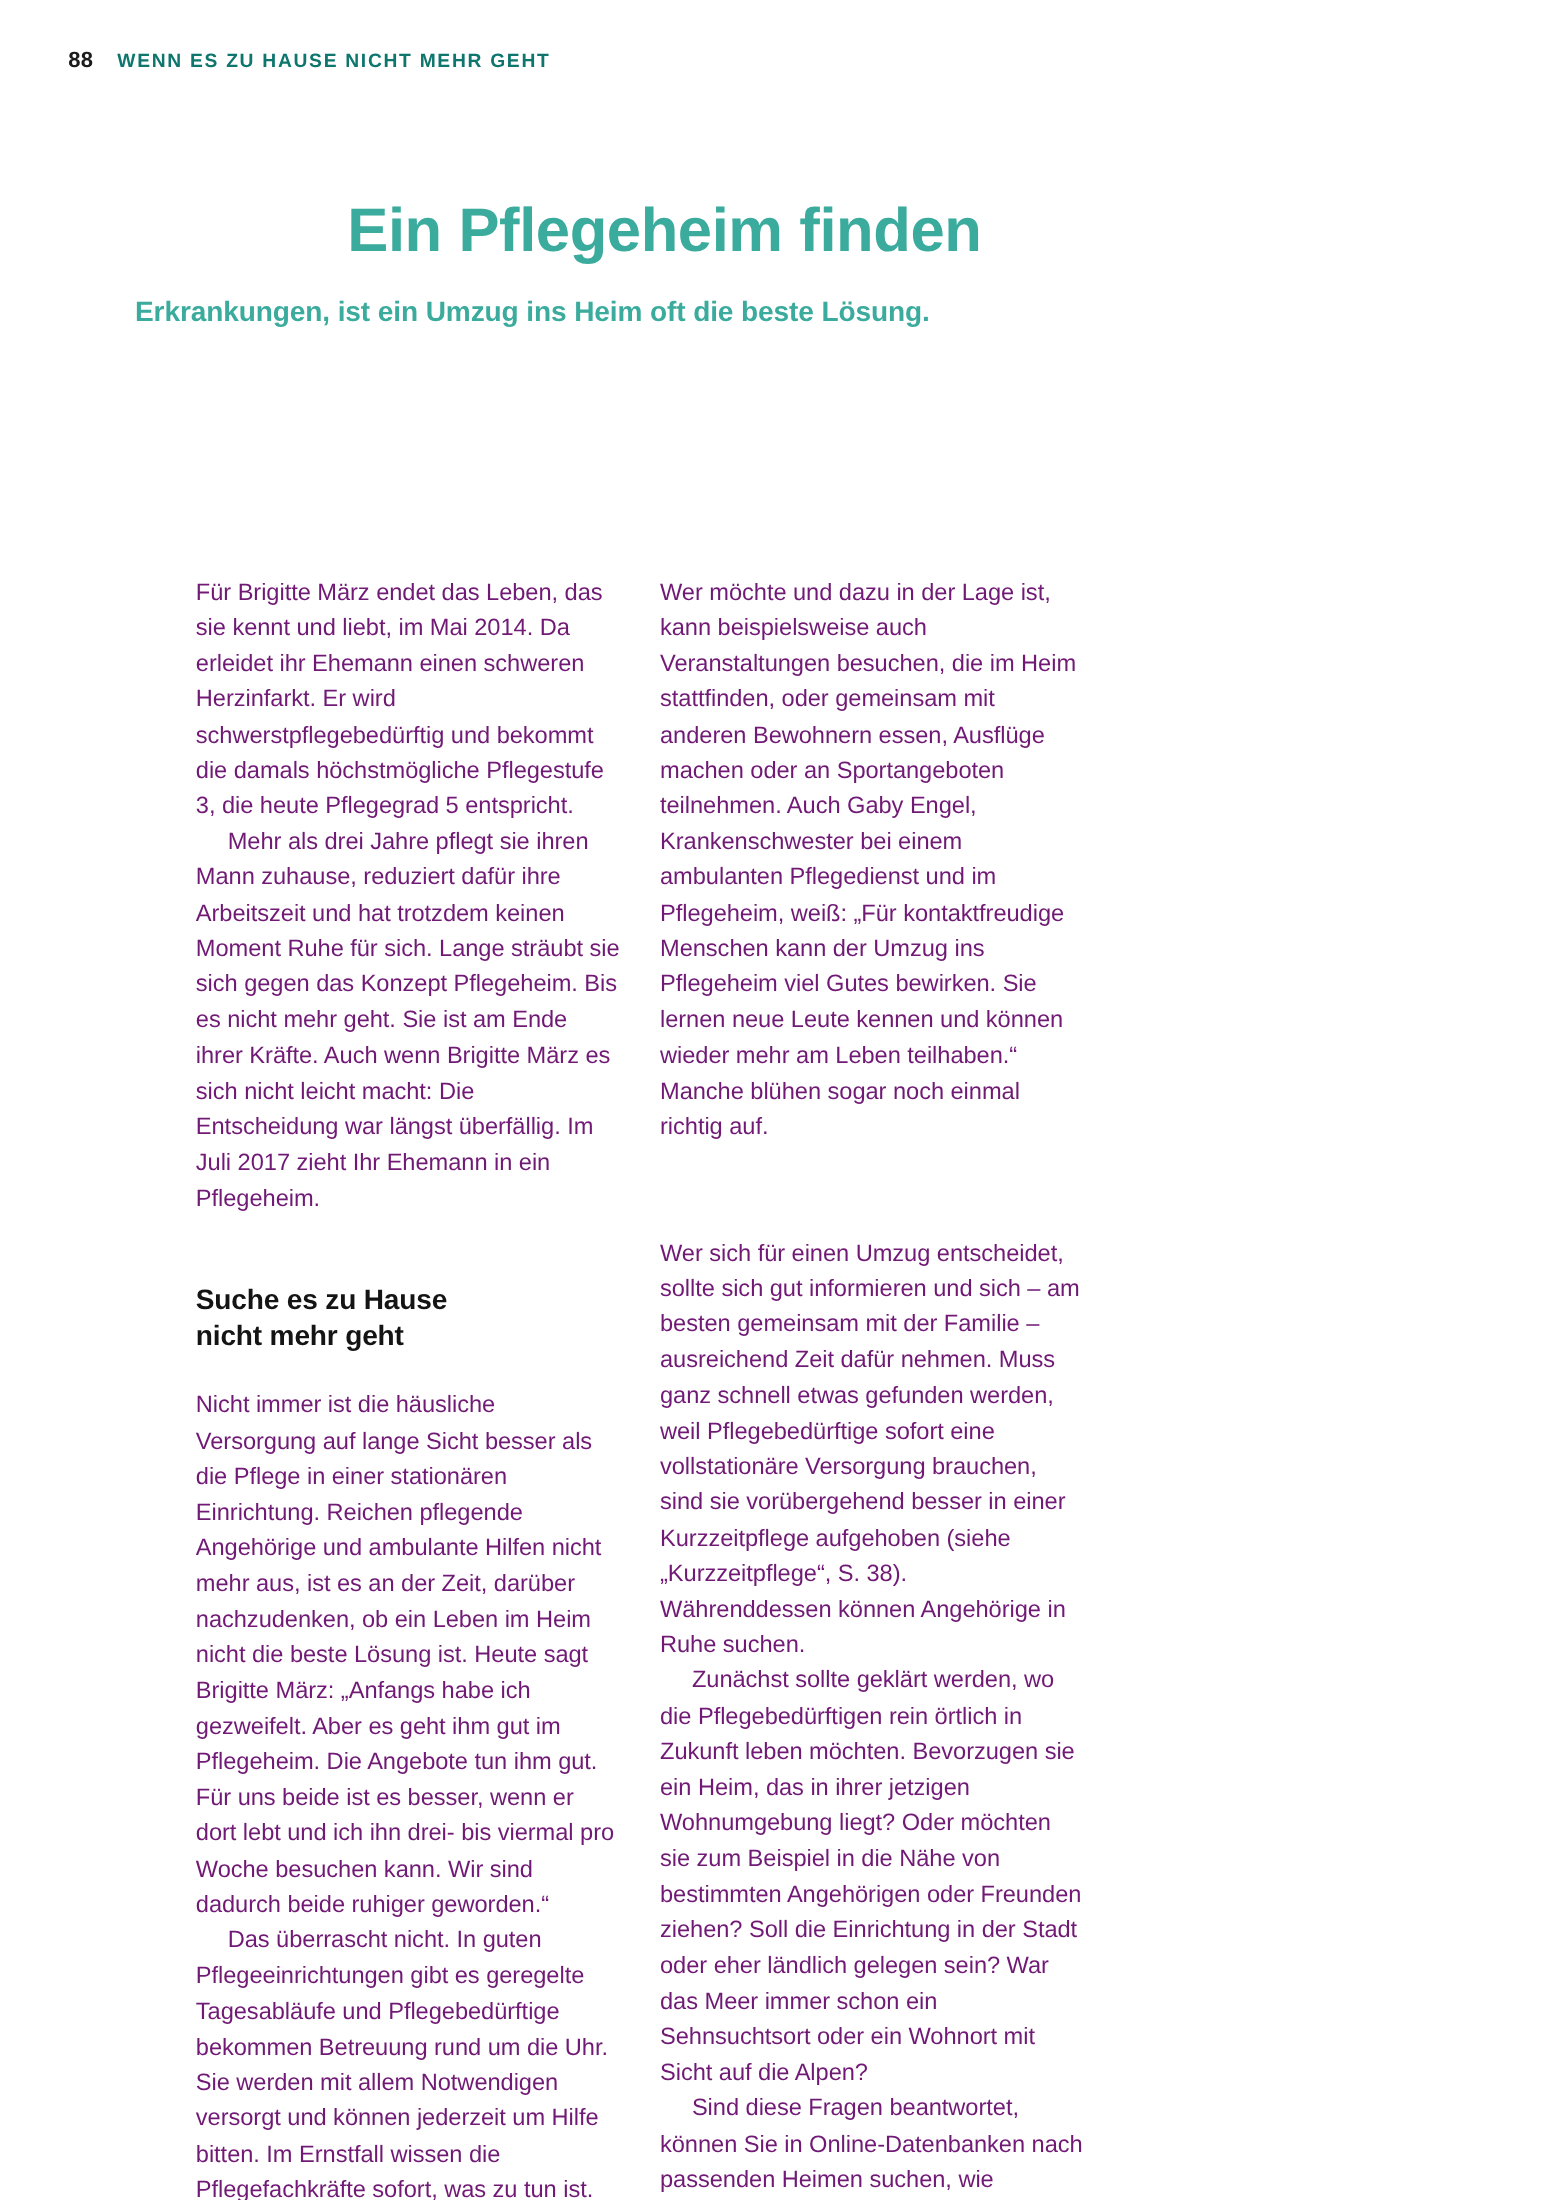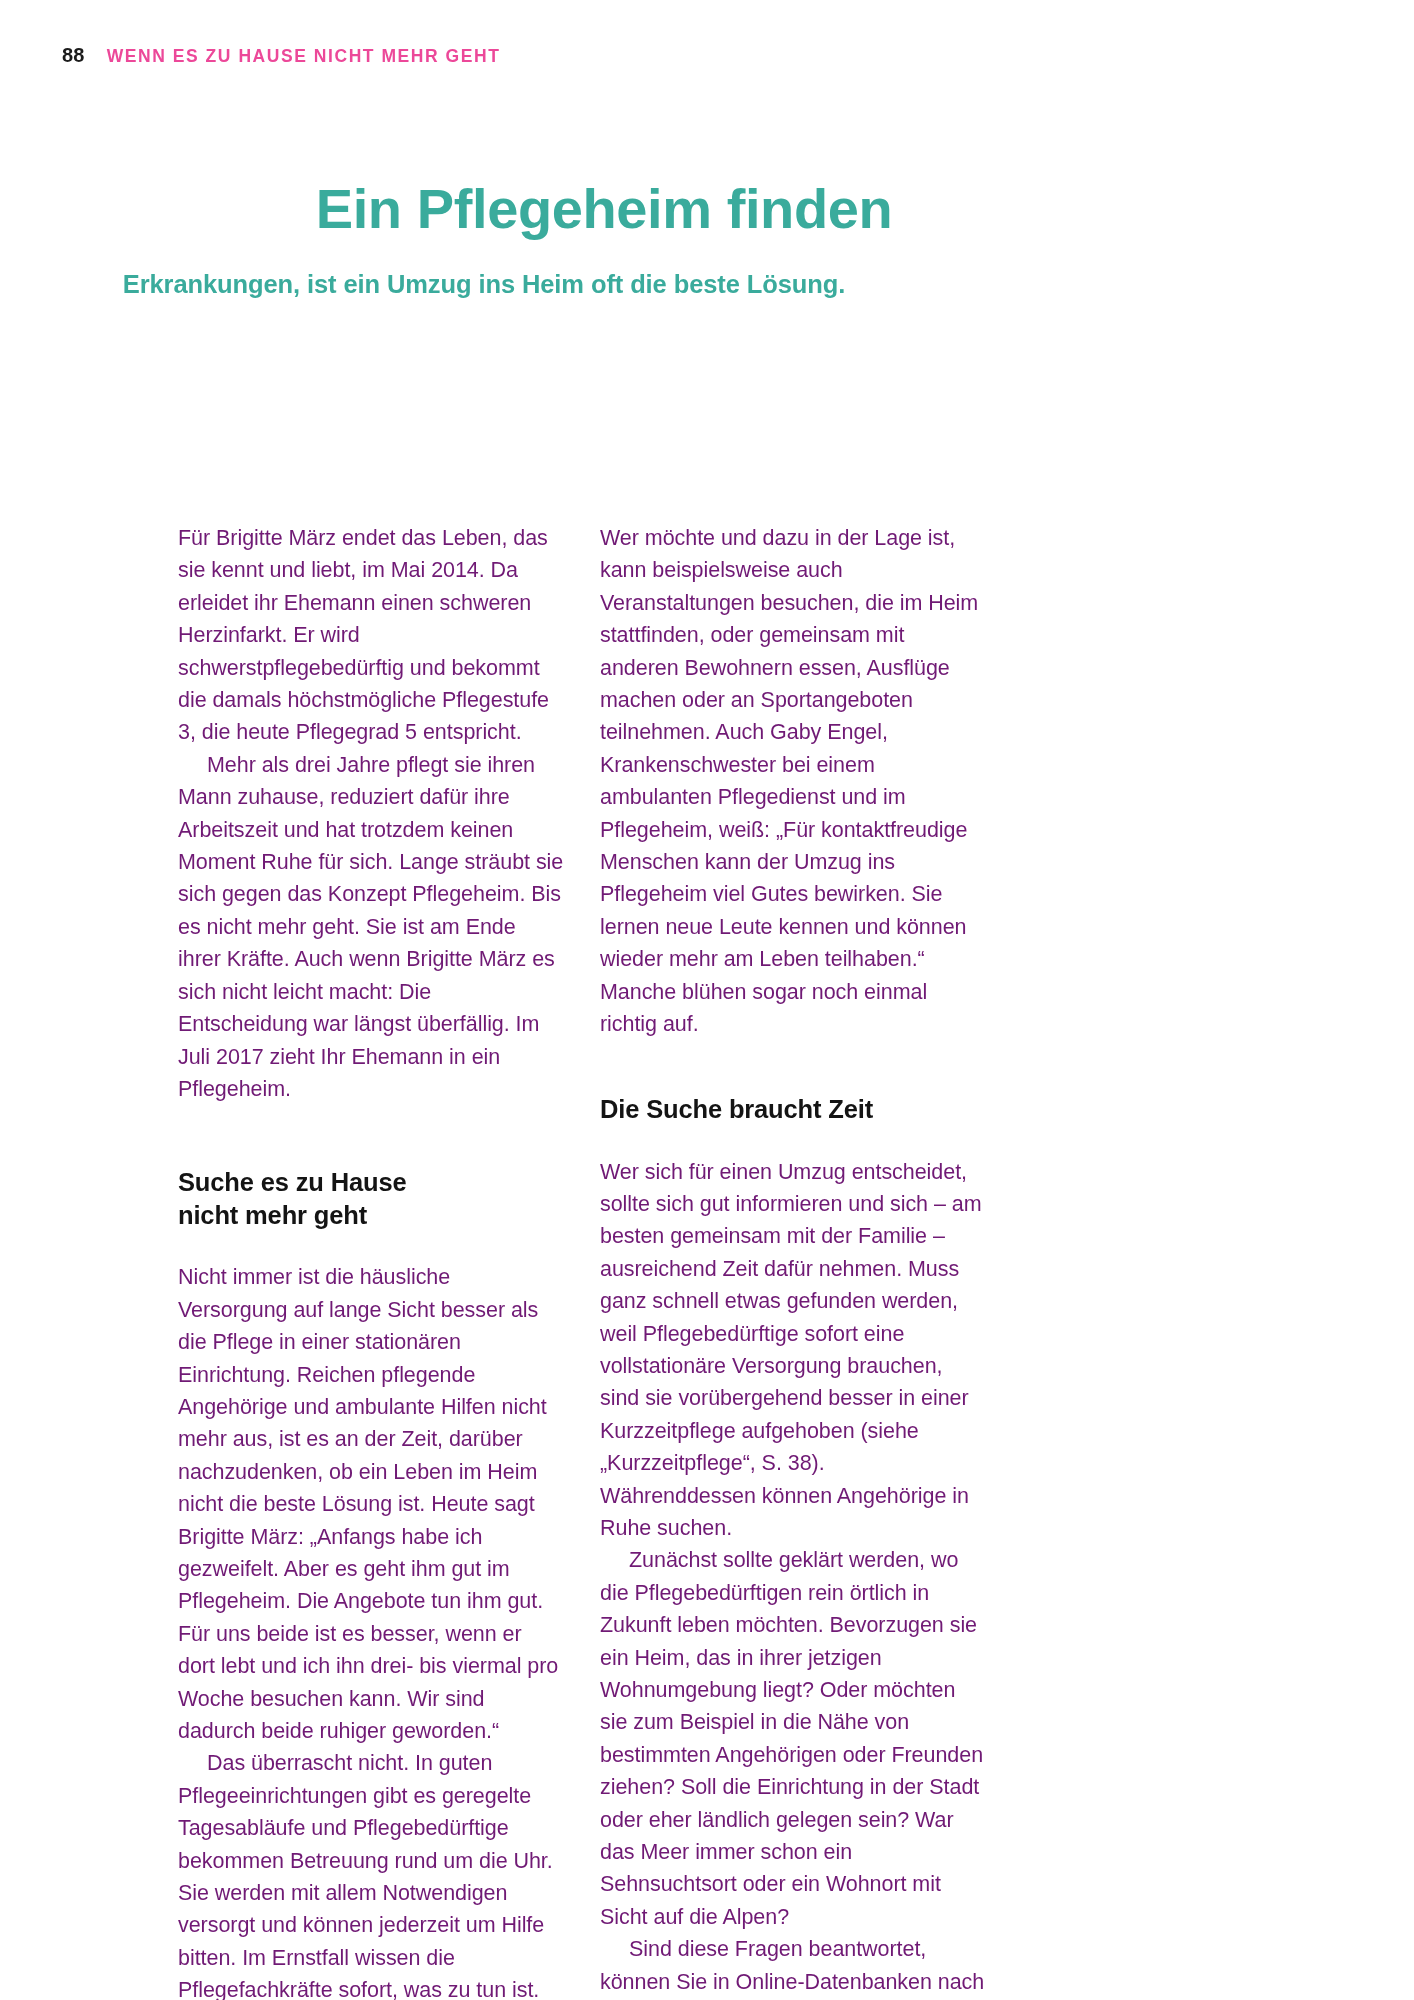--- a/index.html
+++ b/index.html
@@ -35,21 +35,21 @@
   }
   .folio {
     font-size: 20px;
     font-weight: 700;
     color: #1c1c1c;
     letter-spacing: 0.2px;
   }
   .running-title {
     font-size: 17.5px;
     font-weight: 700;
-    color: #ec4899;
+    color: #0f766e;
     letter-spacing: 1.55px;
     text-transform: uppercase;
   }
 
   
   .title-block {
     position: absolute;
     left: 104px;
     top: 178px;
     width: 1000px;
@@ -147,21 +147,20 @@
       <div class="gap-after-subhead-left"></div>
 
       <p class="body">Nicht immer ist die häusliche Versorgung auf lange Sicht besser als die Pflege in einer stationären Einrichtung. Reichen pflegende Angehörige und ambulante Hilfen nicht mehr aus, ist es an der Zeit, darüber nachzudenken, ob ein Leben im Heim nicht die beste Lösung ist. Heute sagt Brigitte März: „Anfangs habe ich gezweifelt. Aber es geht ihm gut im Pflegeheim. Die Angebote tun ihm gut. Für uns beide ist es besser, wenn er dort lebt und ich ihn drei- bis viermal pro Woche besuchen kann. Wir sind dadurch beide ruhiger geworden.“</p>
       <p class="body indent">Das überrascht nicht. In guten Pflegeeinrichtungen gibt es geregelte Tagesabläufe und Pflegebedürftige bekommen Betreuung rund um die Uhr. Sie werden mit allem Notwendigen versorgt und können jederzeit um Hilfe bitten. Im Ernstfall wissen die Pflegefachkräfte sofort, was zu tun ist.</p>
     </div>
 
     <div class="column">
       <p class="body">Wer möchte und dazu in der Lage ist, kann beispielsweise auch Veranstaltungen besuchen, die im Heim stattfinden, oder gemeinsam mit anderen Bewohnern essen, Ausflüge machen oder an Sportangeboten teilnehmen. Auch Gaby Engel, Krankenschwester bei einem ambulanten Pflegedienst und im Pflegeheim, weiß: „Für kontaktfreudige Menschen kann der Umzug ins Pflegeheim viel Gutes bewirken. Sie lernen neue Leute kennen und können wieder mehr am Leben teilhaben.“ Manche blühen sogar noch einmal richtig auf.</p>
 
       <div class="gap-before-subhead-right"></div>
-      <h2 class="subhead">Die Suche braucht Zeit</h2>
       <div class="gap-after-subhead-right"></div>
 
       <p class="body">Wer sich für einen Umzug entscheidet, sollte sich gut informieren und sich – am besten gemeinsam mit der Familie – ausreichend Zeit dafür nehmen. Muss ganz schnell etwas gefunden werden, weil Pflegebedürftige sofort eine vollstationäre Versorgung brauchen, sind sie vorübergehend besser in einer Kurzzeitpflege aufgehoben (siehe „Kurzzeitpflege“, S. 38). Währenddessen können Angehörige in Ruhe suchen.</p>
       <p class="body indent">Zunächst sollte geklärt werden, wo die Pflegebedürftigen rein örtlich in Zukunft leben möchten. Bevorzugen sie ein Heim, das in ihrer jetzigen Wohnumgebung liegt? Oder möchten sie zum Beispiel in die Nähe von bestimmten Angehörigen oder Freunden ziehen? Soll die Einrichtung in der Stadt oder eher ländlich gelegen sein? War das Meer immer schon ein Sehnsuchtsort oder ein Wohnort mit Sicht auf die Alpen?</p>
       <p class="body indent">Sind diese Fragen beantwortet, können Sie in Online-Datenbanken nach passenden Heimen suchen, wie beispielsweise unter</p>
     </div>
 
   </div>
 </div>
 

